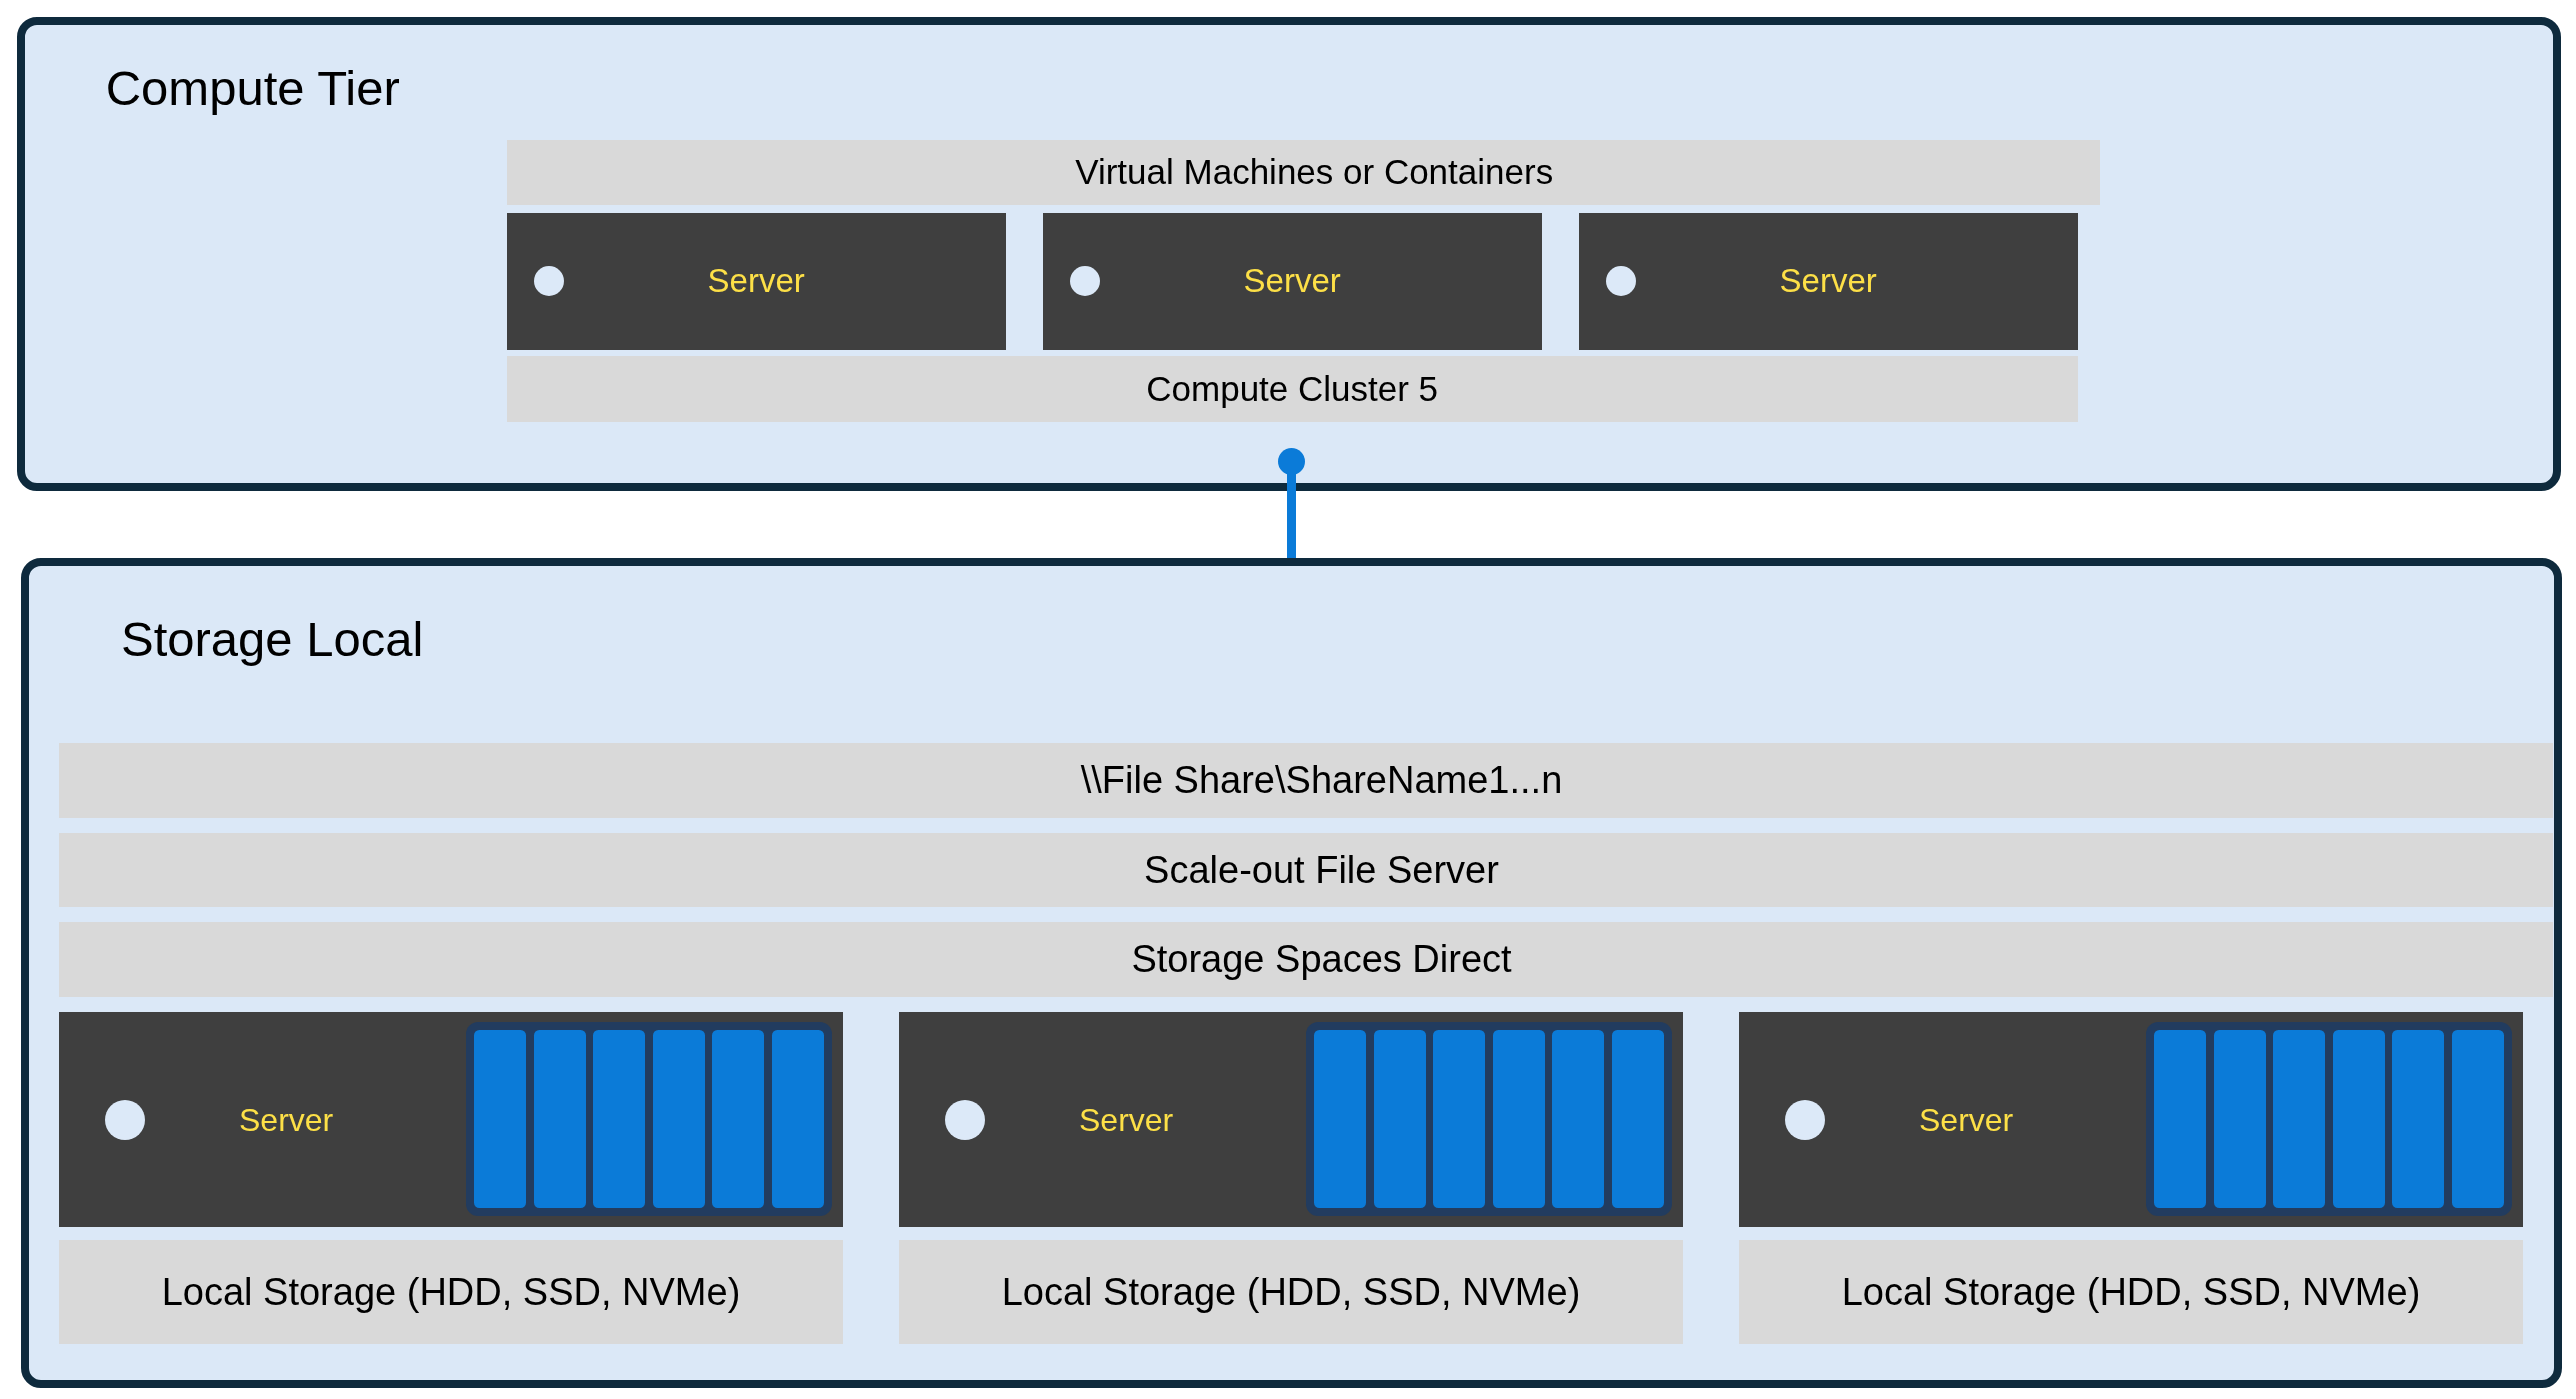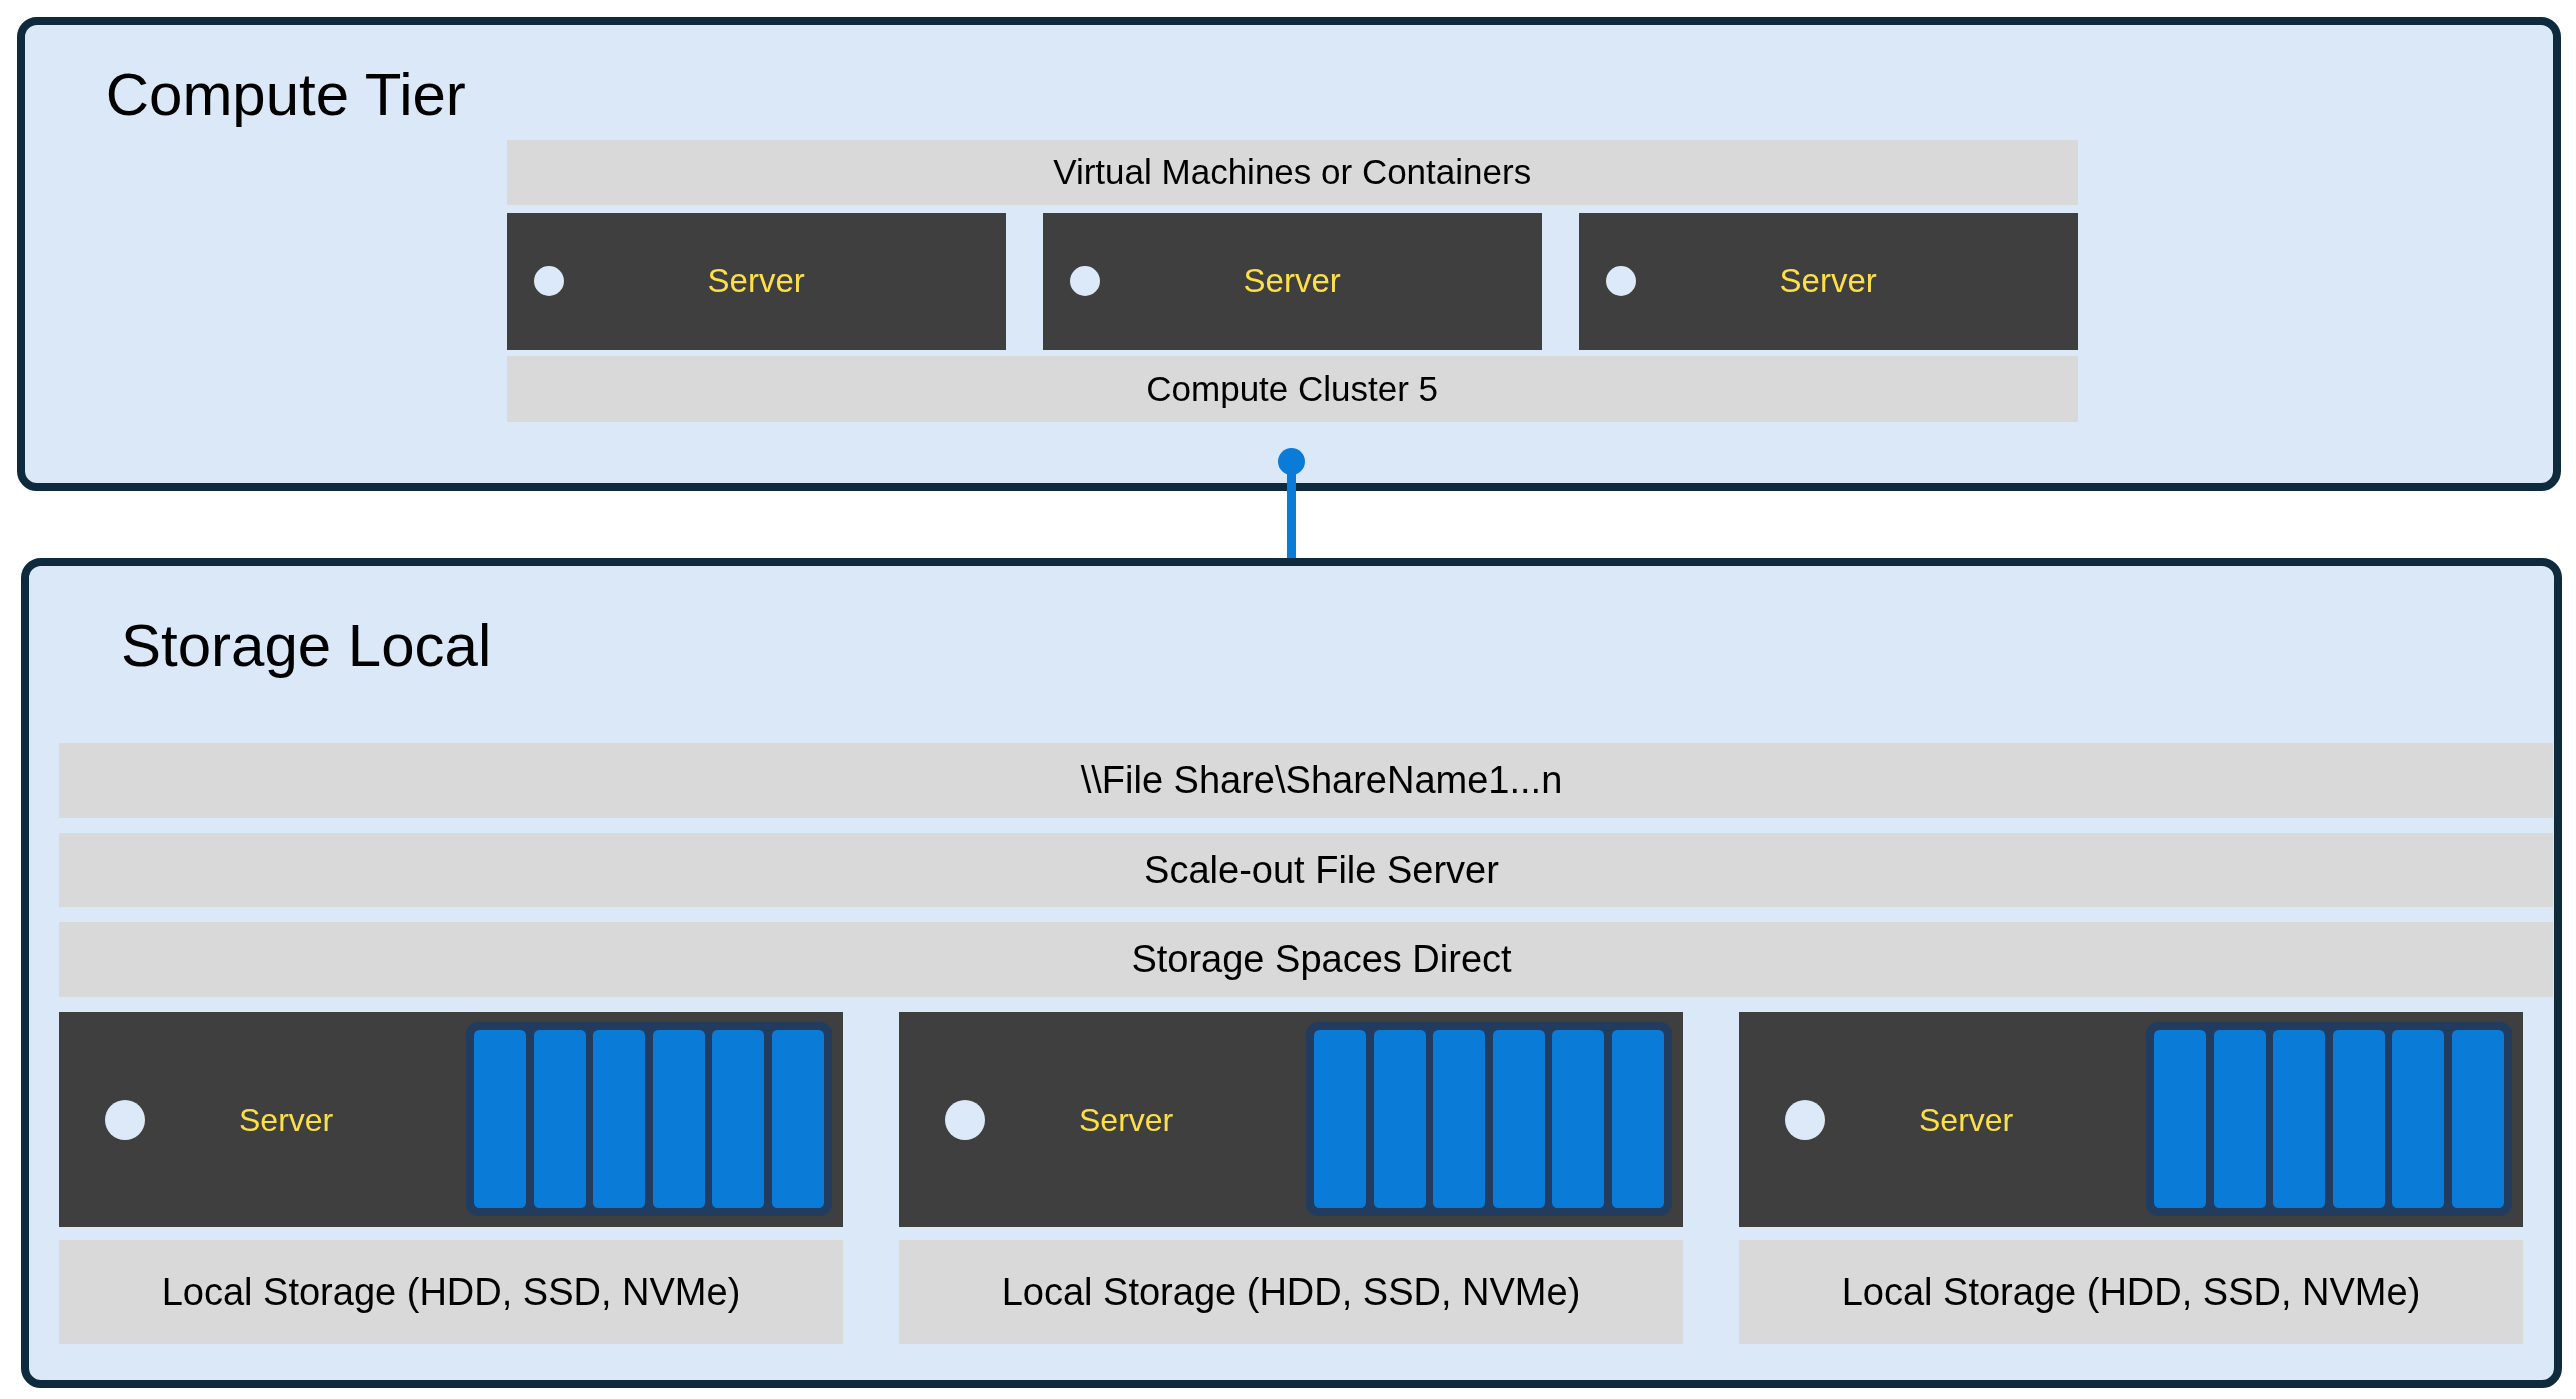--- a/index.html
+++ b/index.html
@@ -23,41 +23,41 @@
     background: var(--tier-fill, #dbe8f7);
     border: 8.4px solid var(--tier-border, #0e2a3d);
     border-radius: 20px;
   }
   .tier.compute { left: 16.7px; top: 16.7px; width: 2544px; height: 474px; }
   .tier.storage { left: 21px; top: 558px; width: 2541px; height: 830px; }
 
   .tier-title {
     position: absolute;
     margin: 0;
-    font-size: 60px;
+    font-size: 49px;
     font-weight: 400;
     color: #000000;
     line-height: 1.1;
     white-space: nowrap;
   }
   .tier.compute .tier-title { left: 81px; top: 37px; }
   .tier.storage .tier-title { left: 92px; top: 47px; }
 
   
   .bar {
     position: absolute;
     background: var(--bar-fill, #d9d9d9);
     display: flex;
     align-items: center;
     justify-content: center;
     color: #000000;
     white-space: nowrap;
   }
   .bar.compute-width { left: 482px; width: 1571px; font-size: 35px; }
-  .bar.vm-bar       { top: 115px; height: 65px; }
+  .bar.vm-bar       { top: 115px; height: 65px; padding-left: 22px; }
   .bar.cluster-bar  { top: 331px; height: 66px; }
 
   .bar.storage-width { left: 30px; width: 2463px; font-size: 38px; padding-left: 31px; }
   .bar.fileshare-bar { top: 177px; height: 75px; }
   .bar.sofs-bar      { top: 267px; height: 74px; }
   .bar.s2d-bar       { top: 356px; height: 75px; }
 
   
   .server-box {
     position: absolute;

